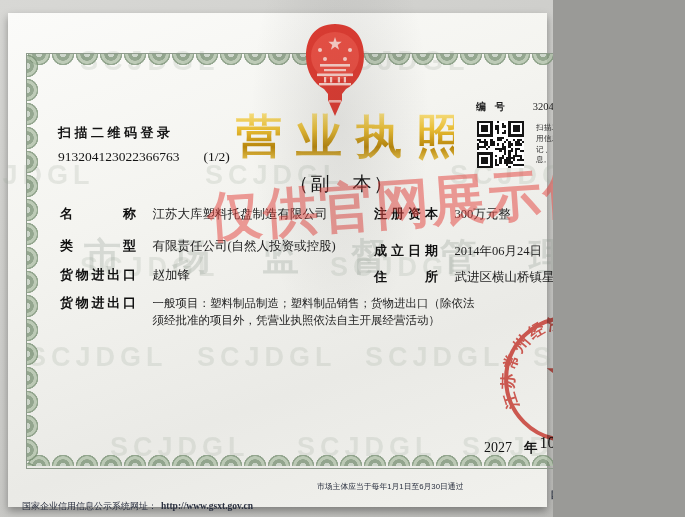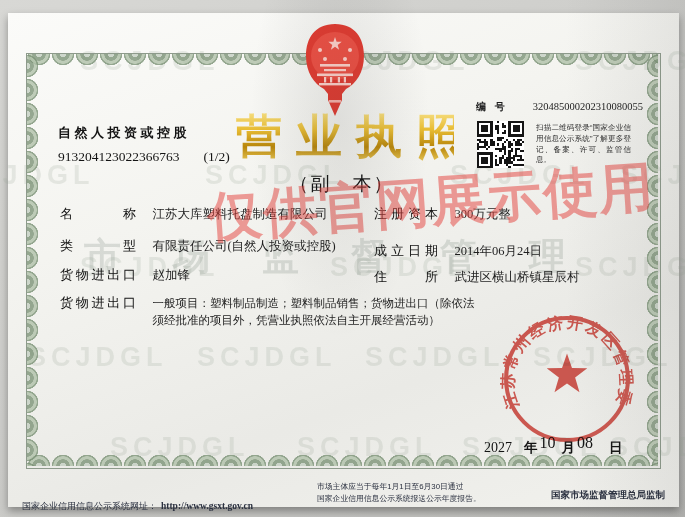--- a/index.html
+++ b/index.html
@@ -1,16 +1,16 @@
 <!DOCTYPE html>
 <html><head>
 <meta charset="utf-8">
 <style>
   html,body{margin:0;padding:0;background:#9a9a97;}
-  .photo{position:relative;width:685px;height:517px;overflow:hidden;
+  .photo{position:relative;width:553px;height:517px;overflow:hidden;
     background:linear-gradient(150deg,#d8d8d5 0%,#cbcbc8 55%,#b9b9b6 100%);
     font-family:"Liberation Sans","DejaVu Sans",sans-serif;}
   .abs{position:absolute;}
   .paper{position:absolute;left:8px;top:13px;right:6px;bottom:10px;
     background:linear-gradient(160deg,#fbfbf9 0%,#f4f4f0 35%,#eaeae6 70%,#f1f1ed 100%);
     box-shadow:0 4px 8px rgba(0,0,0,.35);}
   
   .frame-line{position:absolute;left:26px;top:53px;width:633px;height:414px;
     border:1px solid #8d9a8b;z-index:2;}
   .sc{position:absolute;z-index:2;opacity:.8;}
@@ -63,21 +63,21 @@
   }
   .subtitle{left:282px;top:171px;width:120px;text-align:center;z-index:3;
     font-size:19px;color:#111;letter-spacing:2px;white-space:nowrap;}
   .qr{left:477px;top:121px;width:47px;height:47px;z-index:3;}
   .qr svg{width:100%;height:100%;shape-rendering:crispEdges;}
   .qr-caption{left:536px;top:123px;width:95px;z-index:3;font-size:7.6px;line-height:1.42;
     color:#2c2c2c;text-align:justify;}
 
   
   .frow{position:absolute;z-index:3;white-space:nowrap;}
-  .flabel{display:inline-block;vertical-align:top;font-weight:normal;font-size:13px;color:#101010;
+  .flabel{display:inline-block;vertical-align:top;font-weight:bold;font-size:13px;color:#101010;
     text-align:justify;text-align-last:justify;}
   .flabel.w-left{width:76px;}
   .flabel.w-right{width:64px;}
   .fvalue{display:inline-block;vertical-align:top;margin-left:12px;
     font-family:"Liberation Serif","DejaVu Serif",serif;font-size:12.5px;color:#1e1e1e;margin-top:1px;}
   .fvalue.wrap{white-space:normal;width:322px;font-size:11.5px;line-height:1.5;text-align:justify;}
 
   .registry{left:432px;top:382px;z-index:3;font-weight:bold;font-size:13px;color:#101010;
     letter-spacing:10px;white-space:nowrap;}
   .seal{left:500px;top:312px;width:134px;height:134px;z-index:5;opacity:.92;
@@ -158,21 +158,21 @@
         <rect x="30" y="78" width="12" height="2.6" opacity=".8"></rect>
       </g>
     </svg>
   </div>
 
   <div class="abs serial">
     <b>编 号</b><span>320485000202310080055</span>
   </div>
 
   <div class="abs credit">
-    <div class="lbl">自然人投资或控股</div>
+    <div class="lbl">扫描二维码登录</div>
     <div class="code">
       <span>913204123022366763</span><span class="page">(1/2)</span>
     </div>
   </div>
 
   <div class="abs title">营业执照</div>
   <div class="abs subtitle">（副　本）</div>
 
   <div class="abs qr">
     <svg id="qr-svg" viewBox="0 0 21 21">
@@ -351,19 +351,18 @@
     <span class="num">2027</span><span class="unit g1">年</span><span class="small g2">10</span><span class="unit g3">月</span><span class="small g2">08</span><span class="unit g4">日</span>
   </div>
 
   <div class="abs diag-wm">仅供官网展示使用</div>
 
   <div class="abs foot foot-left">
     <span>国家企业信用信息公示系统网址：</span><span class="url">http://www.gsxt.gov.cn</span>
   </div>
   <div class="abs foot foot-mid">
     <div>市场主体应当于每年1月1日至6月30日通过</div>
-    <div>国家企业信用信息公示系统报送公示年度报告。</div>
   </div>
   <div class="abs foot foot-right">国家市场监督管理总局监制</div>
 
   <div class="abs shade-a"></div>
   <div class="abs shade-b"></div>
 </div>
 
 </body></html>

